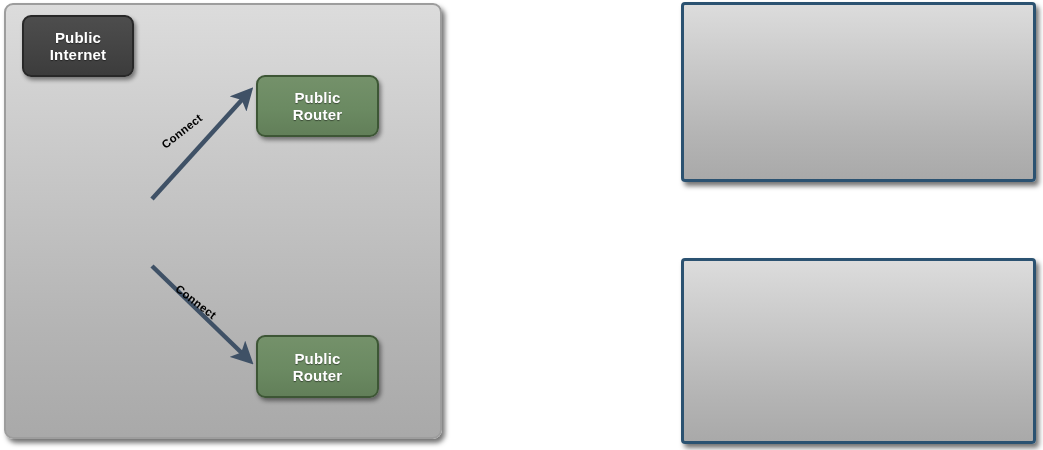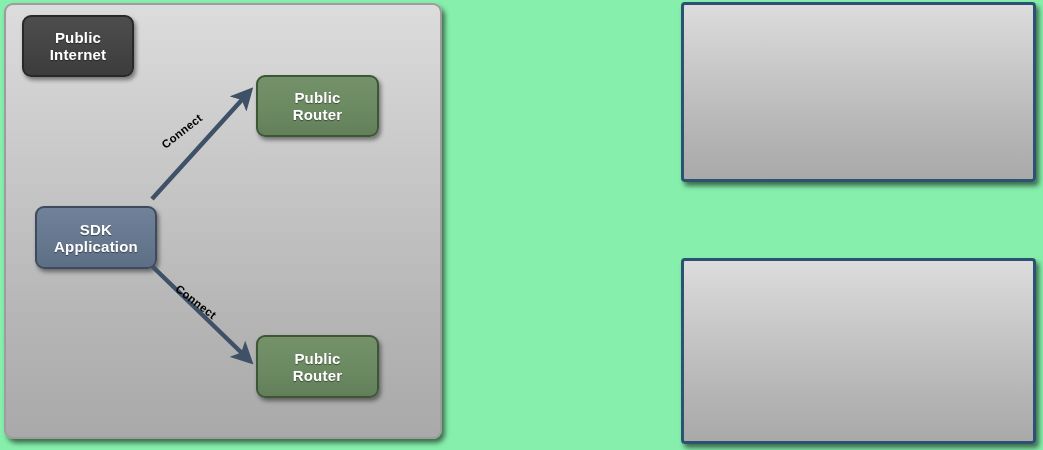--- a/index.html
+++ b/index.html
@@ -12,21 +12,21 @@
     height: 450px;
     position: relative;
     overflow: hidden;
     font-family: "Liberation Sans", sans-serif;
   }
 
   .canvas {
     position: absolute;
     left: 0; top: 0;
     width: 1043px; height: 450px;
-    background: #86efac;
+    background: #ffffff;
   }
 
   
   .zone {
     position: absolute;
     box-sizing: border-box;
     border-radius: 9px;
     background: linear-gradient(to bottom, #dcdcdc 0%, #c9c9c9 35%, #b4b4b4 75%, #a9a9a9 100%);
   }
   .zone.public {
@@ -125,24 +125,20 @@
 
 <div class="canvas">
 
   <div class="zone public">
 
     <div class="node dark" id="n-public-internet">
       <span class="lbl">Public
 Internet</span>
     </div>
 
-    <div class="node slate" id="n-sdk-app">
-      <span class="lbl">SDK
-Application</span>
-    </div>
 
     <div class="node green" id="n-public-router-1">
       <span class="lbl">Public
 Router</span>
     </div>
 
 
     <div class="node green" id="n-public-router-2">
       <span class="lbl">Public
 Router</span>

